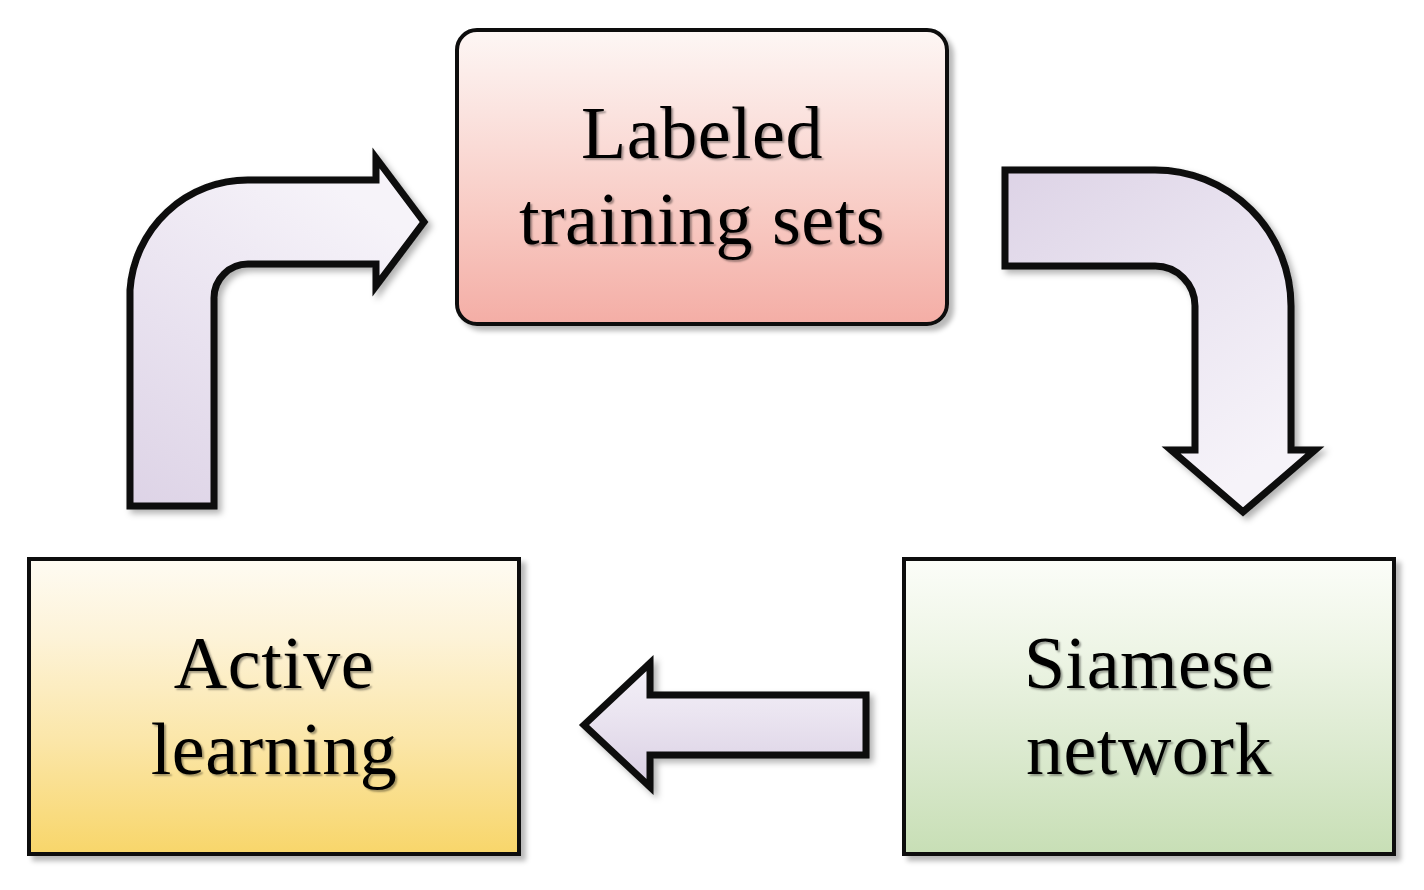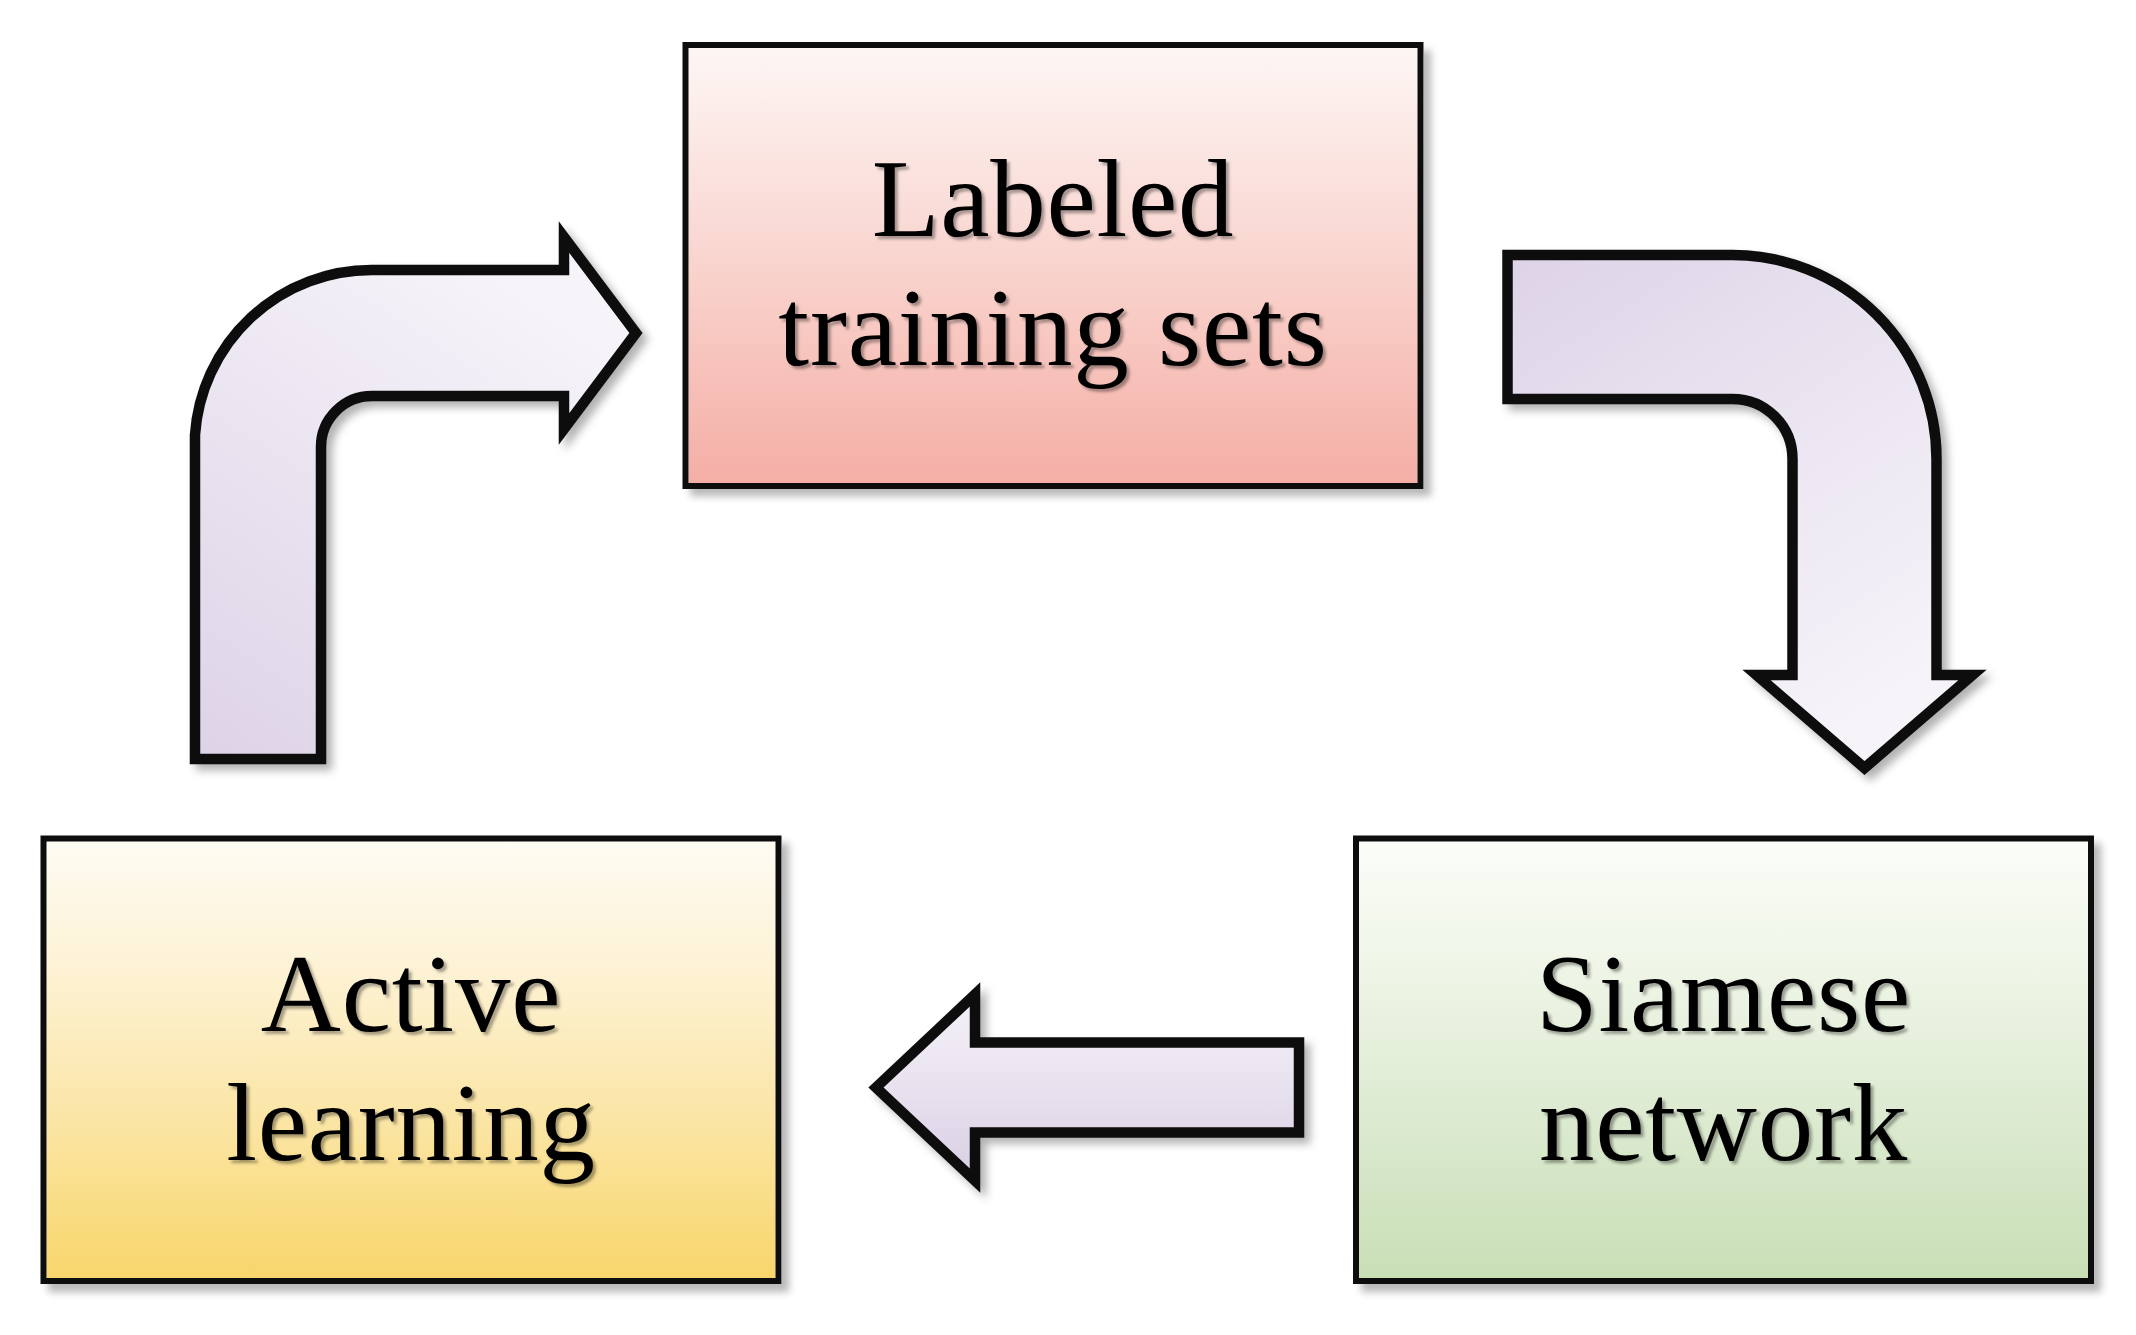--- a/index.html
+++ b/index.html
@@ -39,20 +39,21 @@
     white-space: pre-line;
   }
 
   
   #box-labeled-training-sets {
     left: 455px;
     top: 28px;
     width: 494px;
     height: 298px;
     background: linear-gradient(to bottom, #fdf6f4 0%, #fbe3df 28%, #f8cbc4 62%, #f4aea6 100%);
+    border-radius: 22px;
   }
   #box-siamese-network {
     left: 902px;
     top: 557px;
     width: 494px;
     height: 299px;
     background: linear-gradient(to bottom, #fbfdf8 0%, #eef5e6 30%, #dcead0 64%, #c8dfb6 100%);
   }
   #box-active-learning {
     left: 27px;

